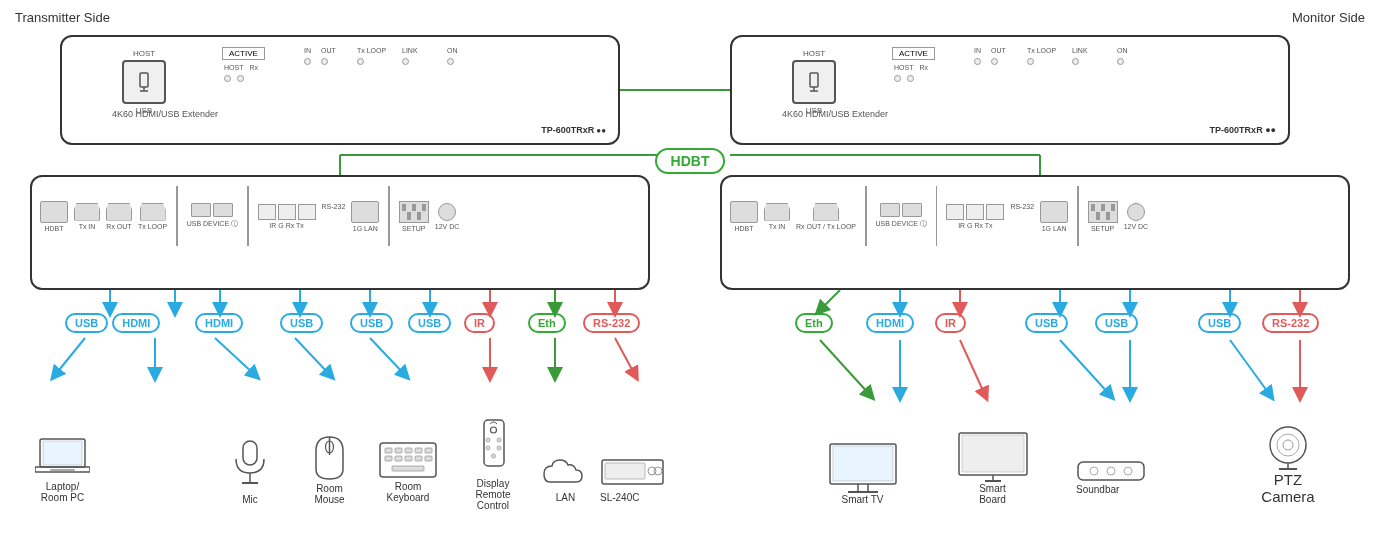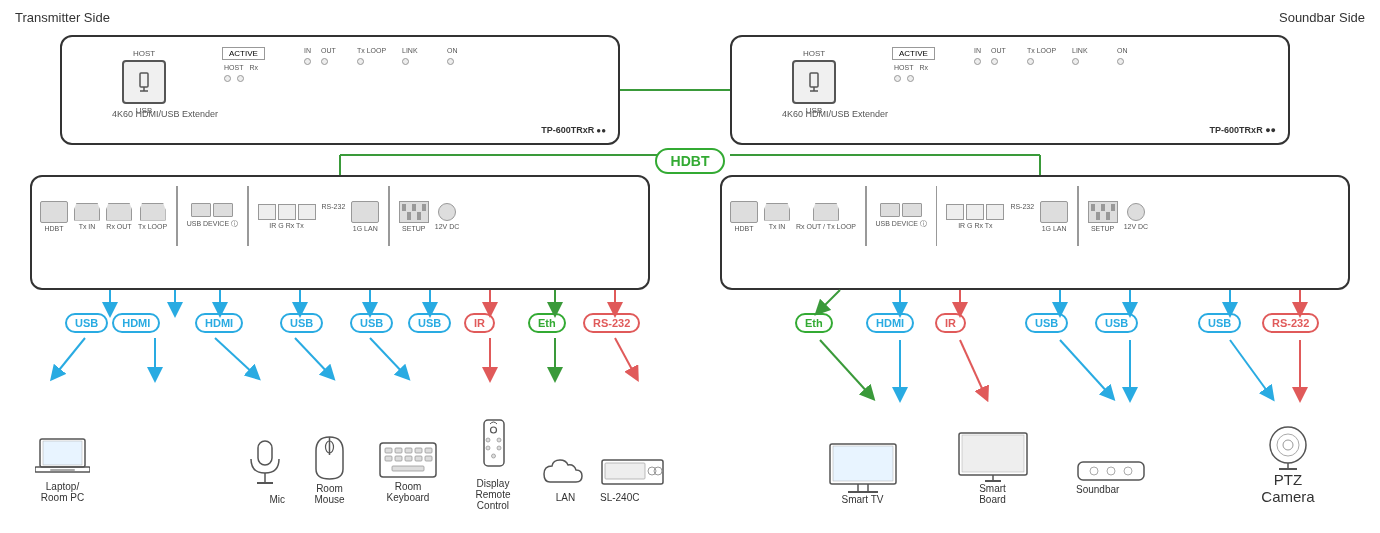--- a/index.html
+++ b/index.html
@@ -176,21 +176,21 @@
       background: #999;
       margin: 0 3px;
     }
   </style>
 </head>
 <body>
 
 <div class="diagram-container">
 
   <div class="side-label left">Transmitter Side</div>
-  <div class="side-label right">Soundbar Side</div>
+  <div class="side-label right">Monitor Side</div>
 
   <div class="device-box tx-front">
 
     <div style="position:absolute; left:60px; top:12px; display:flex; flex-direction:column; align-items:center;">
       <span style="font-size:8px; color:#555; margin-bottom:2px;">HOST</span>
       <div style="width:44px;height:44px;border:2px solid #555;border-radius:4px;background:#f0f0f0;display:flex;align-items:center;justify-content:center;">
         <svg width="22" height="22" viewBox="0 0 22 22">
             <rect x="7" y="2" width="8" height="14" rx="1" fill="none" stroke="#555" stroke-width="1.5"></rect>
             <line x1="11" y1="16" x2="11" y2="20" stroke="#555" stroke-width="1.5"></line>
             <line x1="7" y1="20" x2="15" y2="20" stroke="#555" stroke-width="1.5"></line>
@@ -586,21 +586,21 @@
     <svg width="55" height="45" viewBox="0 0 55 45">
       <rect x="5" y="3" width="45" height="28" rx="2" fill="none" stroke="#555" stroke-width="1.5"></rect>
       <rect x="8" y="5" width="39" height="24" fill="#e8f4ff" stroke="#aaa" stroke-width="0.5"></rect>
       <rect x="0" y="31" width="55" height="5" rx="1" fill="none" stroke="#555" stroke-width="1.5"></rect>
       <rect x="15" y="33" width="25" height="2" rx="1" fill="#aaa"></rect>
     </svg>
     <span style="font-size:10px; text-align:center; color:#333;">Laptop/<br>Room PC</span>
   </div>
 
 
-  <div style="position:absolute; bottom:28px; left:215px; display:flex; flex-direction:column; align-items:flex-end; width:70px;">
+  <div style="position:absolute; bottom:28px; left:215px; display:flex; flex-direction:column; align-items:center; width:70px;">
     <svg width="40" height="55" viewBox="0 0 40 55">
       <rect x="13" y="2" width="14" height="24" rx="7" fill="none" stroke="#555" stroke-width="1.5"></rect>
       <path d="M6 20 Q6 34 20 34 Q34 34 34 20" fill="none" stroke="#555" stroke-width="1.5"></path>
       <line x1="20" y1="34" x2="20" y2="44" stroke="#555" stroke-width="1.5"></line>
       <line x1="12" y1="44" x2="28" y2="44" stroke="#555" stroke-width="2"></line>
     </svg>
     <span style="font-size:10px; color:#333;">Mic</span>
   </div>
 
   <div style="position:absolute; bottom:28px; left:292px; display:flex; flex-direction:column; align-items:center; width:75px;">

